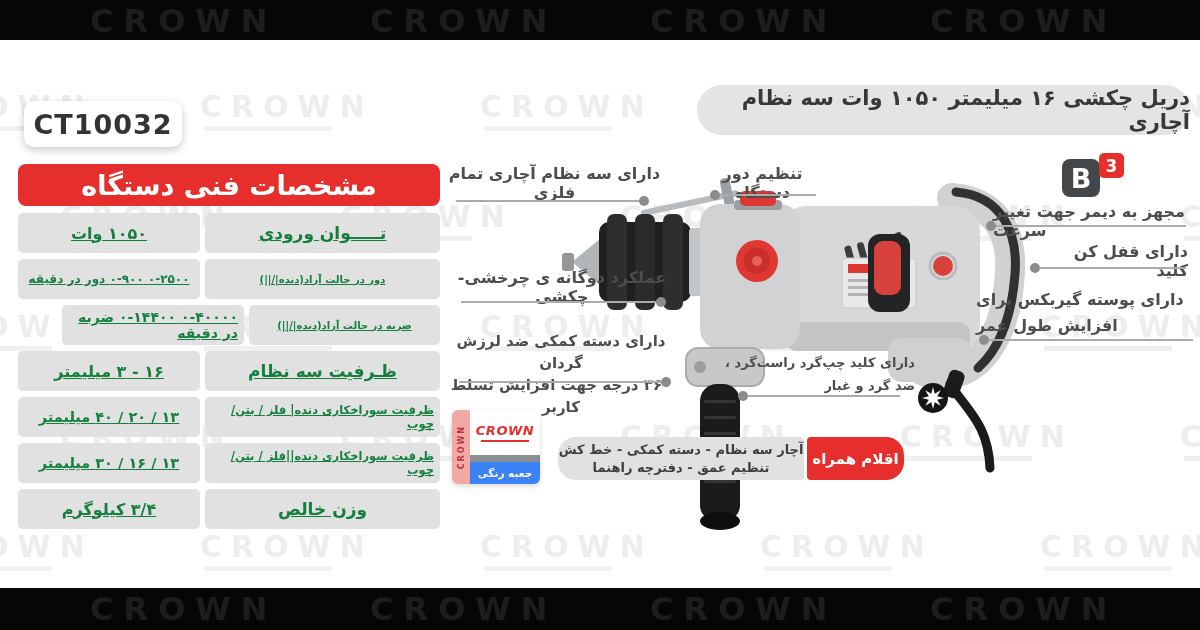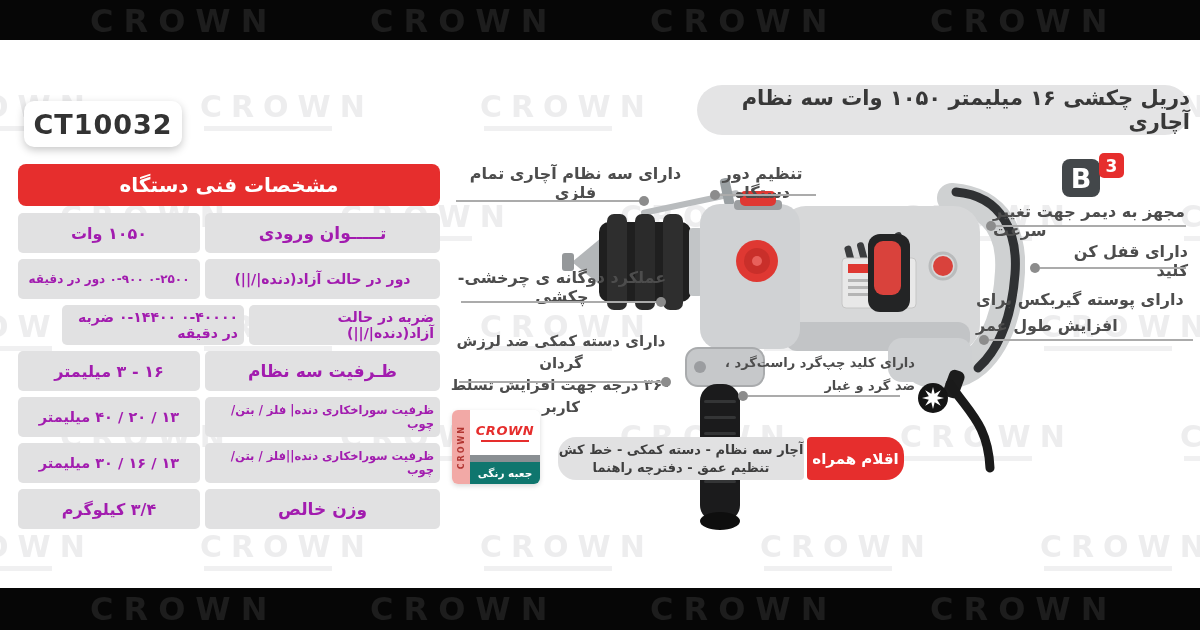--- a/index.html
+++ b/index.html
@@ -24,39 +24,39 @@
   #title-pill{left:697px;top:85px;width:493px;height:50px;background:#e4e4e5;border-radius:26px;
     display:flex;align-items:center;justify-content:center;direction:rtl;
     font-size:21px;font-weight:bold;color:#383838;}
   
   #b3-b{left:1062px;top:159px;width:38px;height:38px;background:#43474a;border-radius:8px;
     display:flex;align-items:center;justify-content:center;color:#fff;font-size:27px;font-weight:bold;}
   #b3-3{left:1099px;top:153px;width:25px;height:25px;border-radius:5px;
     display:flex;align-items:center;justify-content:center;color:#fff;font-size:17px;font-weight:bold;}
   
   #specs{left:18px;top:164px;width:422px;}
-  #spec-header{height:42px;border-radius:8px;color:#fff;font-size:20px;font-weight:bold;
+  #spec-header{height:42px;border-radius:8px;color:#fff;font-size:27px;font-weight:bold;
     display:flex;align-items:center;justify-content:center;direction:rtl;margin-bottom:7px;}
   .srow{display:flex;flex-direction:row-reverse;gap:5px;margin-bottom:6px;}
   .cell{background:#e1e1e2;border-radius:5px;height:40px;display:flex;align-items:center;
-    justify-content:center;font-weight:bold;color:#a21caf;direction:rtl;padding:0 6px;box-sizing:border-box;}
+    justify-content:center;font-weight:bold;color:#15803d;direction:rtl;padding:0 6px;box-sizing:border-box;text-decoration:underline;}
   .cell.label{flex:1;font-size:17px;}
   .cell.value{width:182px;flex:none;font-size:16px;}
-  .r2 .label,.r3 .label{font-size:14px;}
+  .r2 .label,.r3 .label{font-size:10px;}
   .r2 .value{font-size:12px;}
   .r3 .value{font-size:14px;margin-left:44px;}
   .r5 .label,.r6 .label{font-size:11.5px;}
   .r5 .value,.r6 .value{font-size:14.5px;}
   
   .callout{position:absolute;font-weight:bold;color:#4d4d4d;direction:rtl;}
   .cline{position:absolute;height:2px;background:#ababab;}
   .cdot{position:absolute;width:10px;height:10px;border-radius:50%;background:#8c8c8c;}
   #c-top{left:700px;top:164px;width:125px;text-align:center;font-size:16px;}
   #c-top-line{left:719px;top:194px;width:97px;} #c-top-dot{left:710px;top:190px;}
-  #c-l1{left:457px;top:164px;width:237px;text-align:center;font-size:16px;}
+  #c-l1{left:436px;top:164px;width:237px;text-align:center;font-size:16px;}
   #c-l1-line{left:456px;top:200px;width:184px;} #c-l1-dot{left:639px;top:196px;}
   #c-l2{left:448px;top:268px;width:228px;text-align:center;font-size:16px;}
   #c-l2-line{left:461px;top:301px;width:196px;} #c-l2-dot{left:656px;top:297px;}
   #c-l3{left:445px;top:330px;width:232px;text-align:center;font-size:15px;line-height:22px;}
   #c-l3-line{left:459px;top:381px;width:203px;} #c-l3-dot{left:661px;top:377px;}
   #c-r1{left:993px;top:202px;width:195px;text-align:left;font-size:16px;}
   #c-r1-line{left:996px;top:225px;width:190px;} #c-r1-dot{left:986px;top:221px;}
   #c-r2{left:1038px;top:242px;width:150px;text-align:right;font-size:16px;}
   #c-r2-line{left:1040px;top:267px;width:146px;} #c-r2-dot{left:1030px;top:263px;}
   #c-r3{left:976px;top:287px;width:212px;text-align:left;font-size:16px;line-height:26px;}
@@ -74,21 +74,21 @@
   #pkg{left:452px;top:410px;width:88px;height:74px;border-radius:6px;overflow:hidden;
     display:flex;box-shadow:0 2px 5px rgba(0,0,0,.15);}
   #pkg-side{width:18px;background:#f2a9a6;display:flex;align-items:center;justify-content:center;}
   #pkg-side span{writing-mode:vertical-rl;transform:rotate(180deg);font-size:8px;font-weight:bold;
     color:#b23531;letter-spacing:2px;}
   #pkg-main{flex:1;display:flex;flex-direction:column;}
   #pkg-white{height:45px;background:#fff;display:flex;flex-direction:column;align-items:center;justify-content:center;}
   #pkg-brand{font-size:13px;font-weight:800;font-style:italic;color:#e62e2d;letter-spacing:.5px;}
   #pkg-brand-line{width:48px;height:2px;background:#e62e2d;margin-top:2px;}
   #pkg-stripe{height:7px;background:#8a8f93;}
-  #pkg-red{flex:1;background:#0f766e;display:flex;align-items:center;justify-content:center;
+  #pkg-red{flex:1;background:#3b82f6;display:flex;align-items:center;justify-content:center;
     color:#fff;font-size:10.5px;font-weight:bold;direction:rtl;}
 </style>
 </head>
 <body>
 
 <div id="stage">
 
   <div id="wm-layer">
       <div class="wm-unit" style="left: -80px; top: 92px;">
         <div class="wm-big">CROWN</div>

